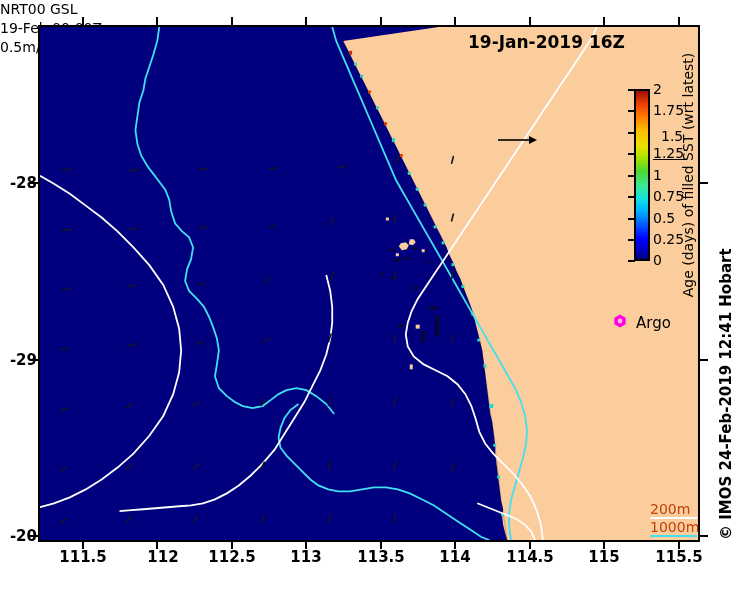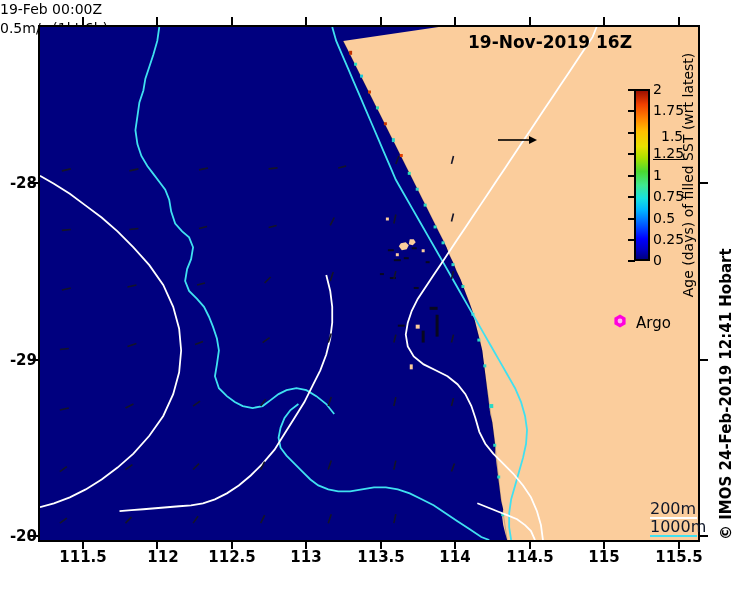--- a/index.html
+++ b/index.html
@@ -169,22 +169,22 @@
     font-size: 15px;
     color: #000000;
   }
 
   
   #depth-legend {
     position: absolute;
     left: 650px;
     top: 500px;
     font-family: "DejaVu Sans", sans-serif;
-    font-size: 16px;
-    color: #0f172a;
+    font-size: 14px;
+    color: #c2410c;
     line-height: 18px;
   }
   .depth-row { position: relative; height: 18px; }
   .depth-rule {
     position: absolute;
     left: 0;
     bottom: -1px;
     width: 47px;
     height: 2px;
   }
@@ -375,21 +375,21 @@
         <path d="M 414,448 l 3,-8"></path>
         <path d="M 20,500 l 7,-5"></path>
           <path d="M 86,500 l 6,-6"></path>
         <path d="M 154,500 l 5,-7"></path>
           <path d="M 222,500 l 4,-8"></path>
         <path d="M 290,500 l 3,-9"></path>
           <path d="M 356,500 l 2,-9"></path>
       </g>
     </svg>
 
-    <div id="map-title" class="map-text" style="left:428px; top:5px;">19-Nov-2019 16Z</div>
+    <div id="map-title" class="map-text" style="left:428px; top:5px;">19-Jan-2019 16Z</div>
   </div>
 
   <div>
     <div class="tick-mark tick-x-bottom" style="left:82px;  top:541px;"></div>
     <div class="tick-mark tick-x-bottom" style="left:156px; top:541px;"></div>
     <div class="tick-mark tick-x-bottom" style="left:231px; top:541px;"></div>
     <div class="tick-mark tick-x-bottom" style="left:305px; top:541px;"></div>
     <div class="tick-mark tick-x-bottom" style="left:380px; top:541px;"></div>
     <div class="tick-mark tick-x-bottom" style="left:454px; top:541px;"></div>
     <div class="tick-mark tick-x-bottom" style="left:529px; top:541px;"></div>
@@ -425,20 +425,21 @@
     <div class="tick-mark tick-y-right" style="left:700px; top:182px;"></div>
     <div class="tick-mark tick-y-right" style="left:700px; top:359px;"></div>
     <div class="tick-mark tick-y-right" style="left:700px; top:535px;"></div>
 
     <div class="tick-label tick-label-y" style="top:183px;">-28</div>
     <div class="tick-label tick-label-y" style="top:360px;">-29</div>
     <div class="tick-label tick-label-y" style="top:536px;">-20</div>
   </div>
 
   <div id="current-annot">
+    <div>NRT00 GSL</div>
     <div>19-Feb 00:00Z</div>
     <div>0.5m/s (1kt 6h)</div>
   </div>
   <div id="current-arrow-wrap">
     <svg width="42" height="12" viewBox="0 0 42 12">
       <line x1="1" y1="6" x2="33" y2="6" stroke="#000000" stroke-width="1.6"></line>
       <path d="M 32,2 L 40,6 L 32,10 Z" fill="#000000"></path>
     </svg>
   </div>
 

